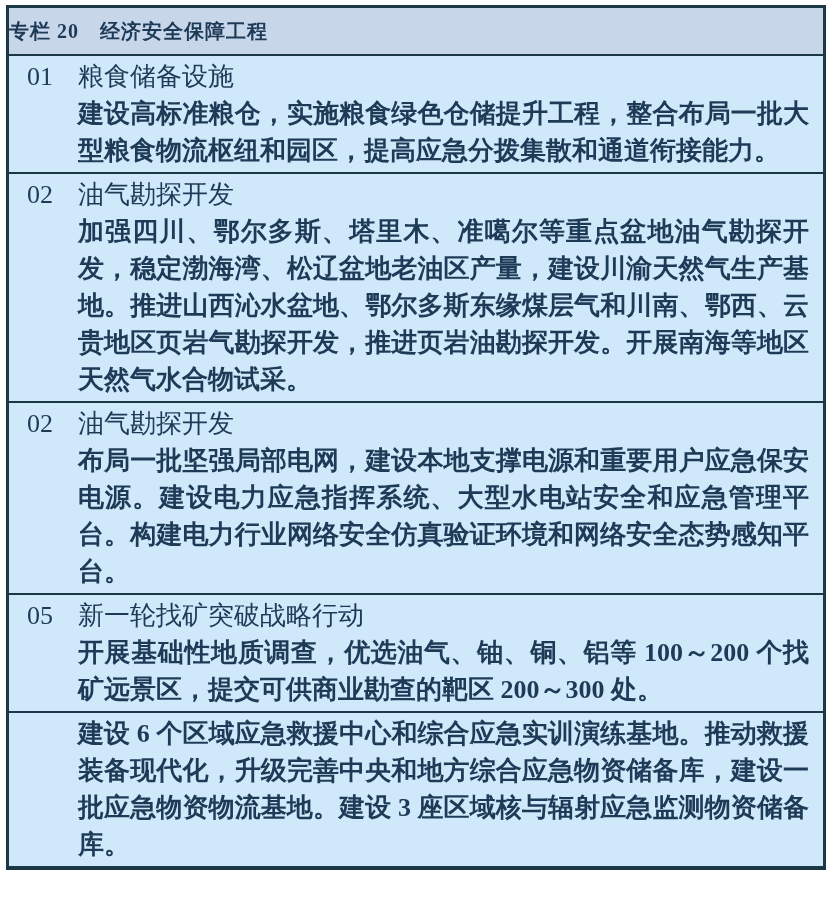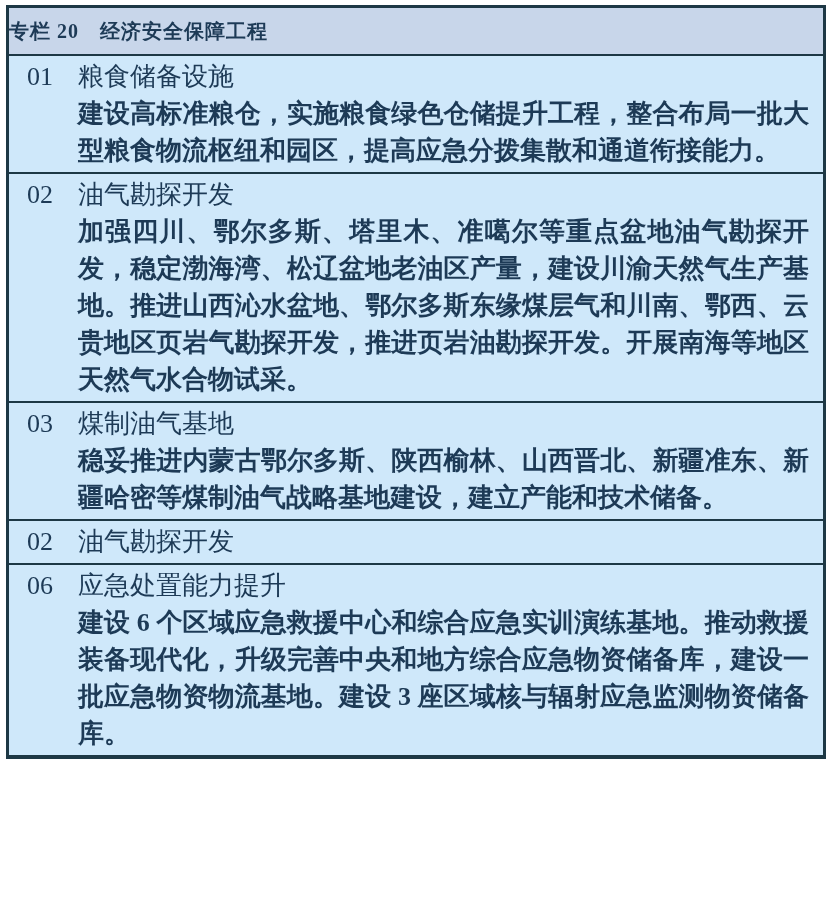--- a/index.html
+++ b/index.html
@@ -74,35 +74,33 @@
       <p class="section-body">建设高标准粮仓，实施粮食绿色仓储提升工程，整合布局一批大型粮食物流枢纽和园区，提高应急分拨集散和通道衔接能力。</p>
     </div>
 
     <div class="section">
       <div class="headline">
         <span class="num">02</span><span class="heading">油气勘探开发</span>
       </div>
       <p class="section-body">加强四川、鄂尔多斯、塔里木、准噶尔等重点盆地油气勘探开发，稳定渤海湾、松辽盆地老油区产量，建设川渝天然气生产基地。推进山西沁水盆地、鄂尔多斯东缘煤层气和川南、鄂西、云贵地区页岩气勘探开发，推进页岩油勘探开发。开展南海等地区天然气水合物试采。</p>
     </div>
 
-    <div class="section">
-      <div class="headline">
-        <span class="num">03</span><span class="heading">煤制油气基地</span>
-      </div>
-      <p class="section-body">稳妥推进内蒙古鄂尔多斯、陕西榆林、山西晋北、新疆准东、新疆哈密等煤制油气战略基地建设，建立产能和技术储备。</p>
-    </div>
 
     <div class="section">
       <div class="headline">
         <span class="num">02</span><span class="heading">油气勘探开发</span>
       </div>
+      <p class="section-body">布局一批坚强局部电网，建设本地支撑电源和重要用户应急保安电源。建设电力应急指挥系统、大型水电站安全和应急管理平台。构建电力行业网络安全仿真验证环境和网络安全态势感知平台。</p>
     </div>
-
 
     <div class="section">
       <div class="headline">
-        <span class="num">06</span><span class="heading">应急处置能力提升</span>
+        <span class="num">05</span><span class="heading">新一轮找矿突破战略行动</span>
       </div>
+      <p class="section-body">开展基础性地质调查，优选油气、铀、铜、铝等 100～200 个找矿远景区，提交可供商业勘查的靶区 200～300 处。</p>
+    </div>
+
+    <div class="section">
       <p class="section-body">建设 6 个区域应急救援中心和综合应急实训演练基地。推动救援装备现代化，升级完善中央和地方综合应急物资储备库，建设一批应急物资物流基地。建设 3 座区域核与辐射应急监测物资储备库。</p>
     </div>
 
   </div>
 </div>
 
 </body></html>

